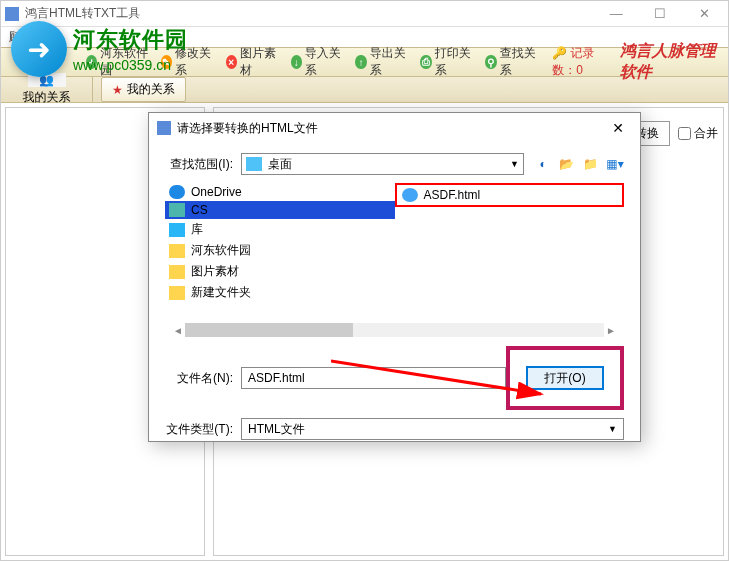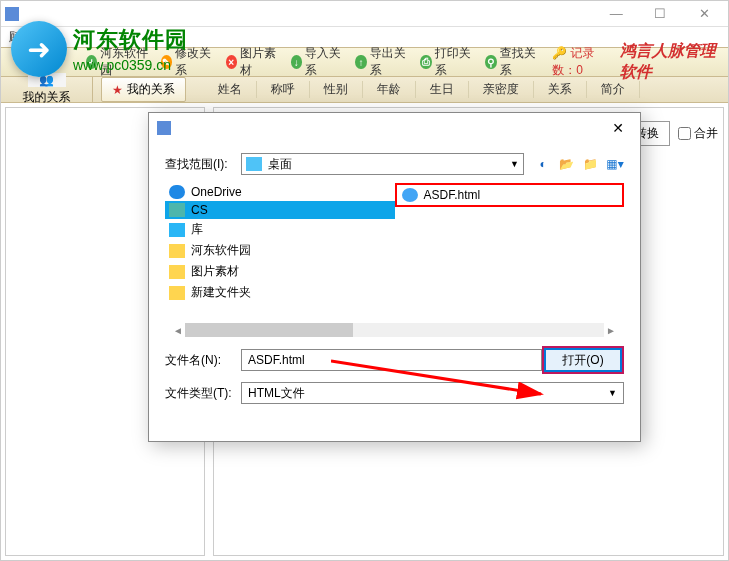--- a/index.html
+++ b/index.html
@@ -43,58 +43,59 @@
 .right-top{position:absolute;right:10px;top:120px;display:flex;align-items:center;gap:8px;z-index:5}
 .right-top button{padding:3px 10px;background:#fff;border:1px solid #999}
 .right-top label{display:flex;align-items:center;gap:3px}
 .dialog{position:absolute;top:111px;left:147px;width:493px;height:330px;background:#fff;border:1px solid #888;box-shadow:4px 4px 18px rgba(0,0,0,.25);z-index:20}
 .dialog-title{height:30px;display:flex;align-items:center;padding:0 8px;background:#fff}
 .dialog-title .app-icon{width:14px;height:14px;background:#5a8bd8;margin-right:6px}
 .dialog-title .spacer{flex:1}
 .dialog-title .close{font-size:14px;padding:2px 8px;cursor:pointer}
 .dialog-body{padding:10px 16px}
 .row{display:flex;align-items:center;margin-bottom:8px}
-.row label{width:76px;text-align:left;padding-right:8px}
+.row label{width:76px;text-align:right;padding-right:8px}
 .select-lookin{flex:1;height:22px;border:1px solid #888;background:#fff;display:flex;align-items:center;padding:0 4px}
 .select-lookin .fico{width:16px;height:14px;background:#4fc3f7;margin-right:6px;display:inline-block}
 .select-lookin .dd{margin-left:auto;font-size:9px}
 .toolbar-icons{display:flex;gap:6px;margin-left:10px}
 .toolbar-icons span{width:18px;height:18px;display:flex;align-items:center;justify-content:center;cursor:pointer}
 .file-browser{border:0;height:155px;position:relative}
 .file-cols{display:flex}
 .file-col{width:50%}
 .f-item{display:flex;align-items:center;padding:2px 4px}
-.f-item.sel{background:#0ea5e9}
+.f-item.sel{background:#1d4ed8}
 .f-item .fi{width:16px;height:14px;margin-right:6px;display:inline-block}
 .f-item .fi.cloud{background:#1e88e5;border-radius:7px}
 .f-item .fi.monitor{background:#4db6ac}
 .f-item .fi.pc{background:#546e7a}
 .f-item .fi.lib{background:#29b6f6}
 .f-item .fi.net{background:#66bb6a}
 .f-item .fi.folder{background:#ffd54f}
 .f-item .fi.html{background:#42a5f5;border-radius:50%}
 .highlight-box{border:2px solid #f00;padding:1px}
 .scroll-bar{position:absolute;bottom:0;left:6px;right:6px;height:16px;display:flex;align-items:center}
 .scroll-bar .arr{width:14px;height:14px;color:#888;font-size:10px;display:flex;align-items:center;justify-content:center}
 .scroll-bar .track{flex:1;height:14px;background:#f0f0f0;position:relative}
 .scroll-bar .thumb{width:40%;height:100%;background:#ccc}
 .bottom-rows{margin-top:8px}
 .bottom-rows .row{margin-bottom:8px}
 .text-input{flex:1;height:22px;border:1px solid #888;padding:0 6px;background:#fff}
 .dlg-btn{width:78px;height:24px;margin-left:10px;background:#e5e5e5;border:1px solid #999;cursor:pointer}
-.open-highlight{border:2px solid #be185d;padding:0}
+.open-highlight{border:4px solid #be185d;padding:16px}
 .open-highlight .dlg-btn{border:2px solid #0078d7;background:#e5f1fb;margin:0}
 .arrow-svg{position:absolute;top:290px;left:330px;z-index:25;pointer-events:none}
 </style>
 </head>
 <body>
 
 <div class="main-window">
   <div class="title-bar">
     <div class="app-icon"></div>
+    <span class="title">鸿言HTML转TXT工具</span>
     <div class="spacer"></div>
     <div class="win-controls">
       <span>—</span>
       <span>☐</span>
       <span>✕</span>
     </div>
   </div>
 
   <div class="menu-bar">
     <span>顾客</span>
@@ -145,49 +146,40 @@
   <div class="sub-toolbar">
     <div class="left-side">
       <div class="avatar">👥</div>
       <span>我的关系</span>
     </div>
     <div style="padding:0 8px">
       <div class="tab-btn">
         <span class="star">★</span>
         <span>我的关系</span>
       </div>
-    </div>
-    <div class="col-headers">
-      <span>姓名</span>
-      <span>称呼</span>
-      <span>性别</span>
-      <span>年龄</span>
-      <span>生日</span>
-      <span>亲密度</span>
-      <span>关系</span>
-      <span>简介</span>
     </div>
   </div>
 
   <div class="content-area">
     <div class="panel" style="flex:0 0 200px"></div>
     <div class="panel"></div>
   </div>
 
   <div class="right-top">
     <button>开始转换</button>
     <label>
         <input type="checkbox" style="">
         <span>合并</span>
       </label>
   </div>
 
   <div class="dialog">
     <div class="dialog-title">
       <div class="app-icon"></div>
+      <span>请选择要转换的HTML文件</span>
       <div class="spacer"></div>
       <span class="close">✕</span>
     </div>
     <div class="dialog-body">
       <div class="row">
         <label>查找范围(I):</label>
         <div class="select-lookin">
           <span class="fico"></span>
           <span>桌面</span>
           <span class="dd">▼</span>

